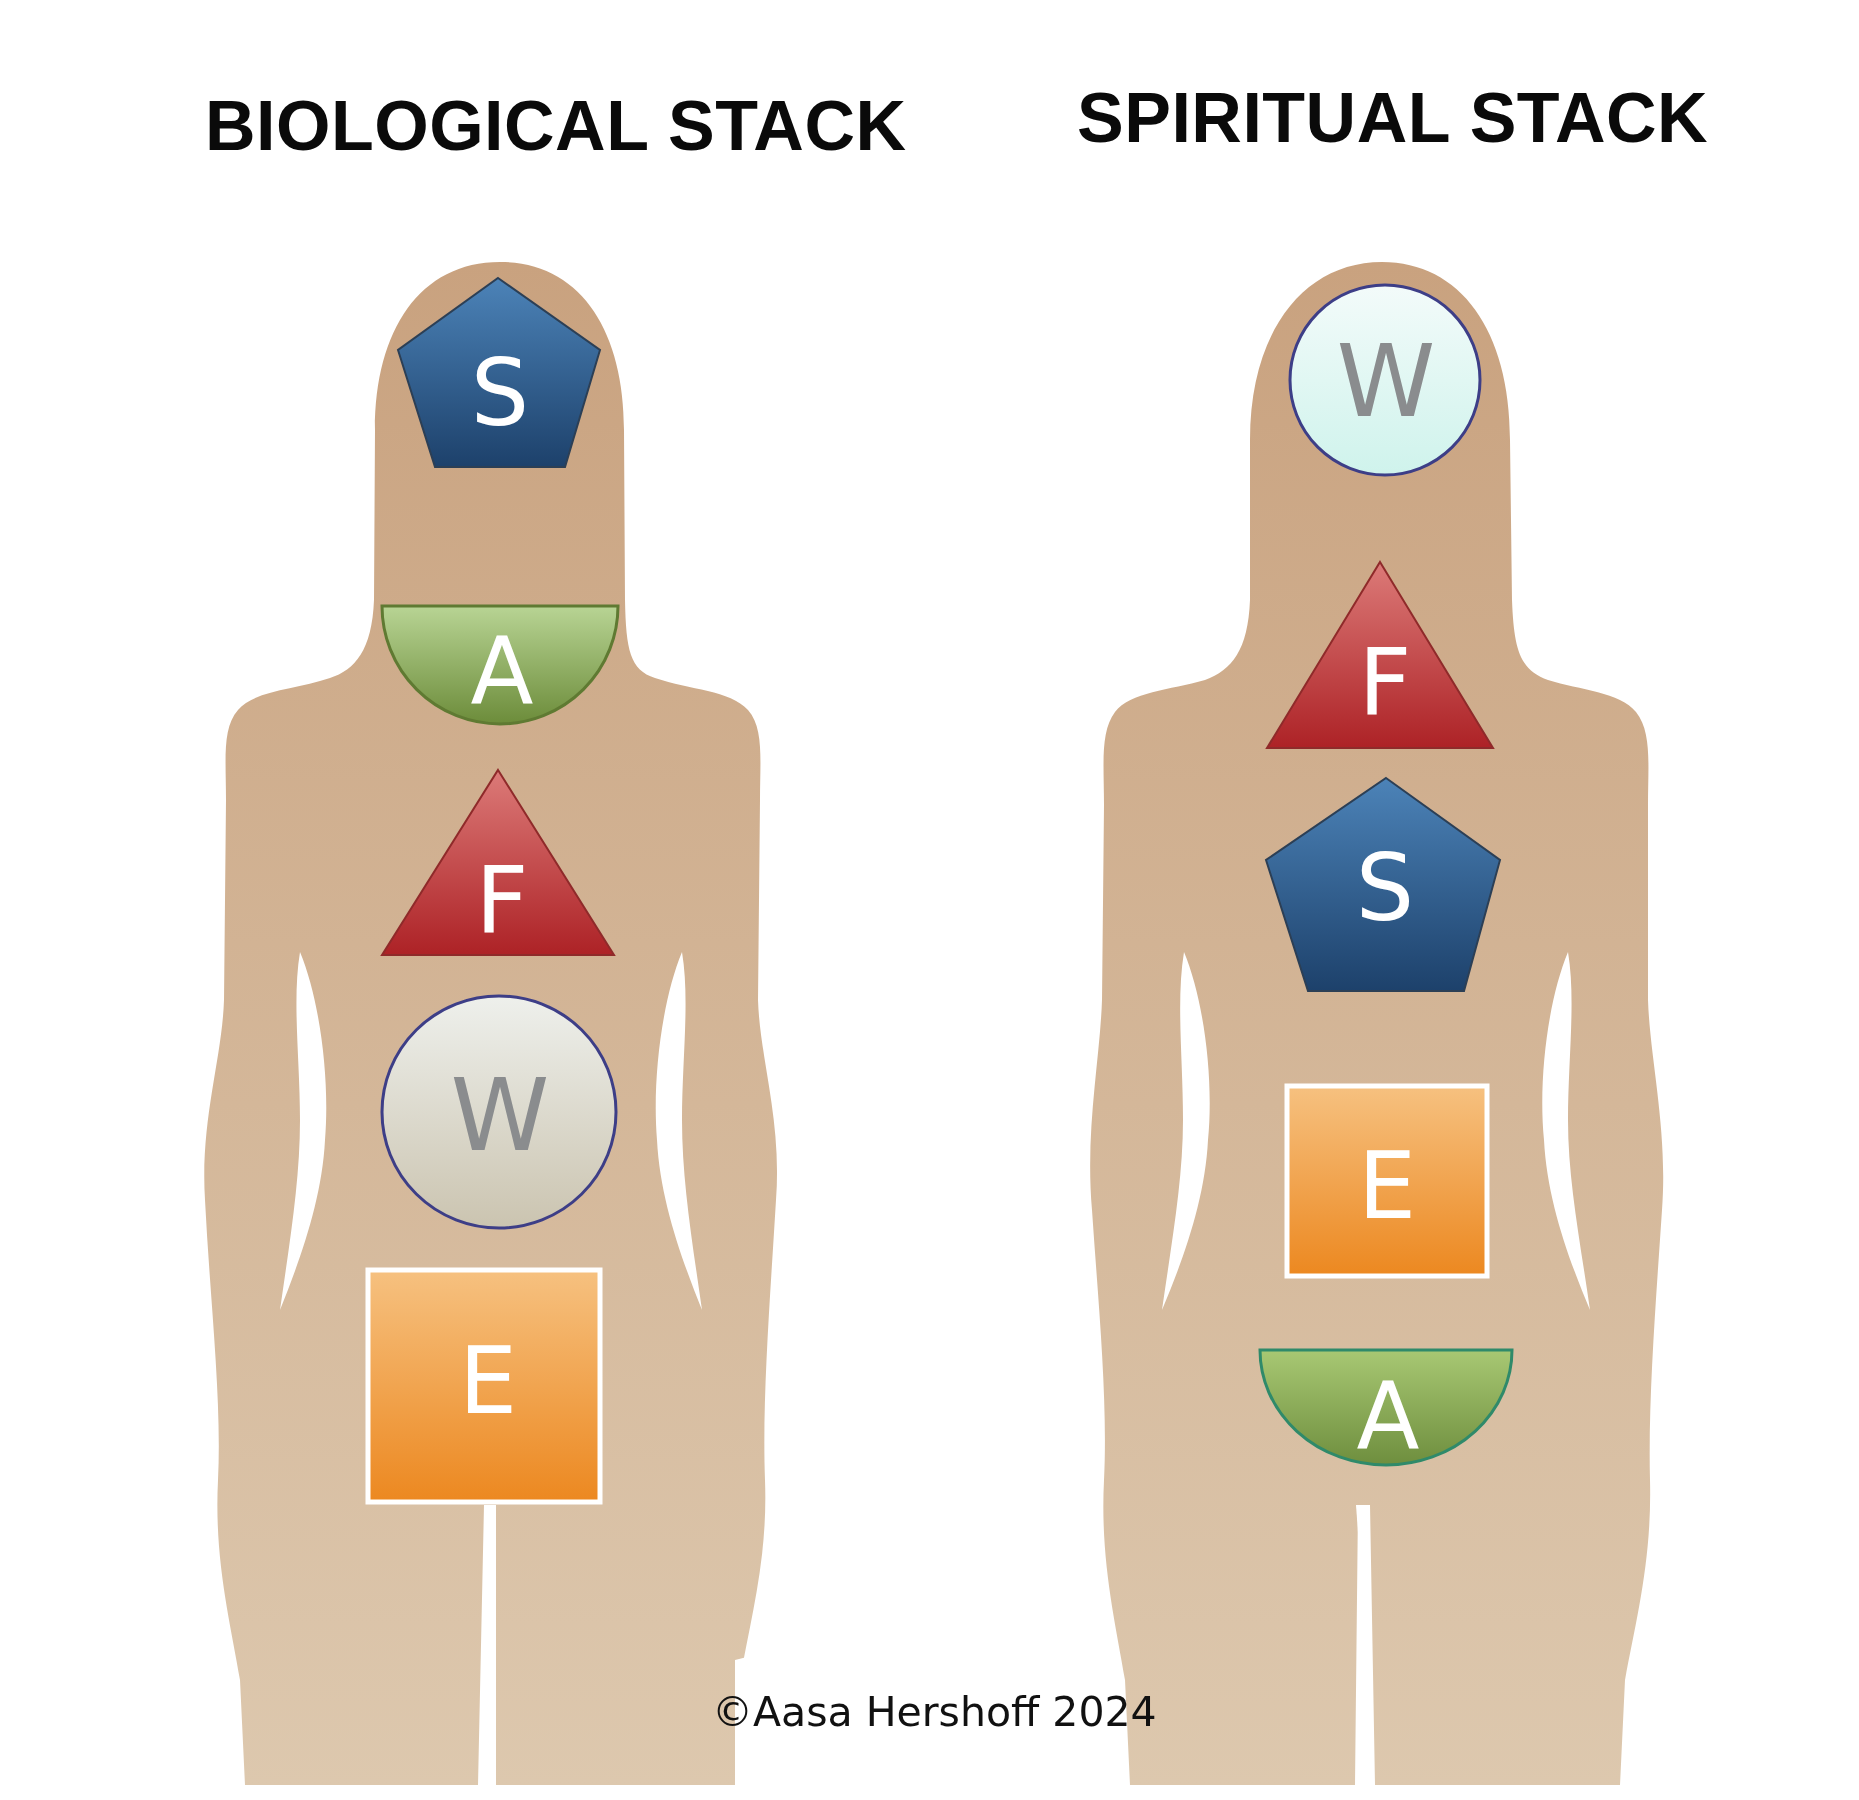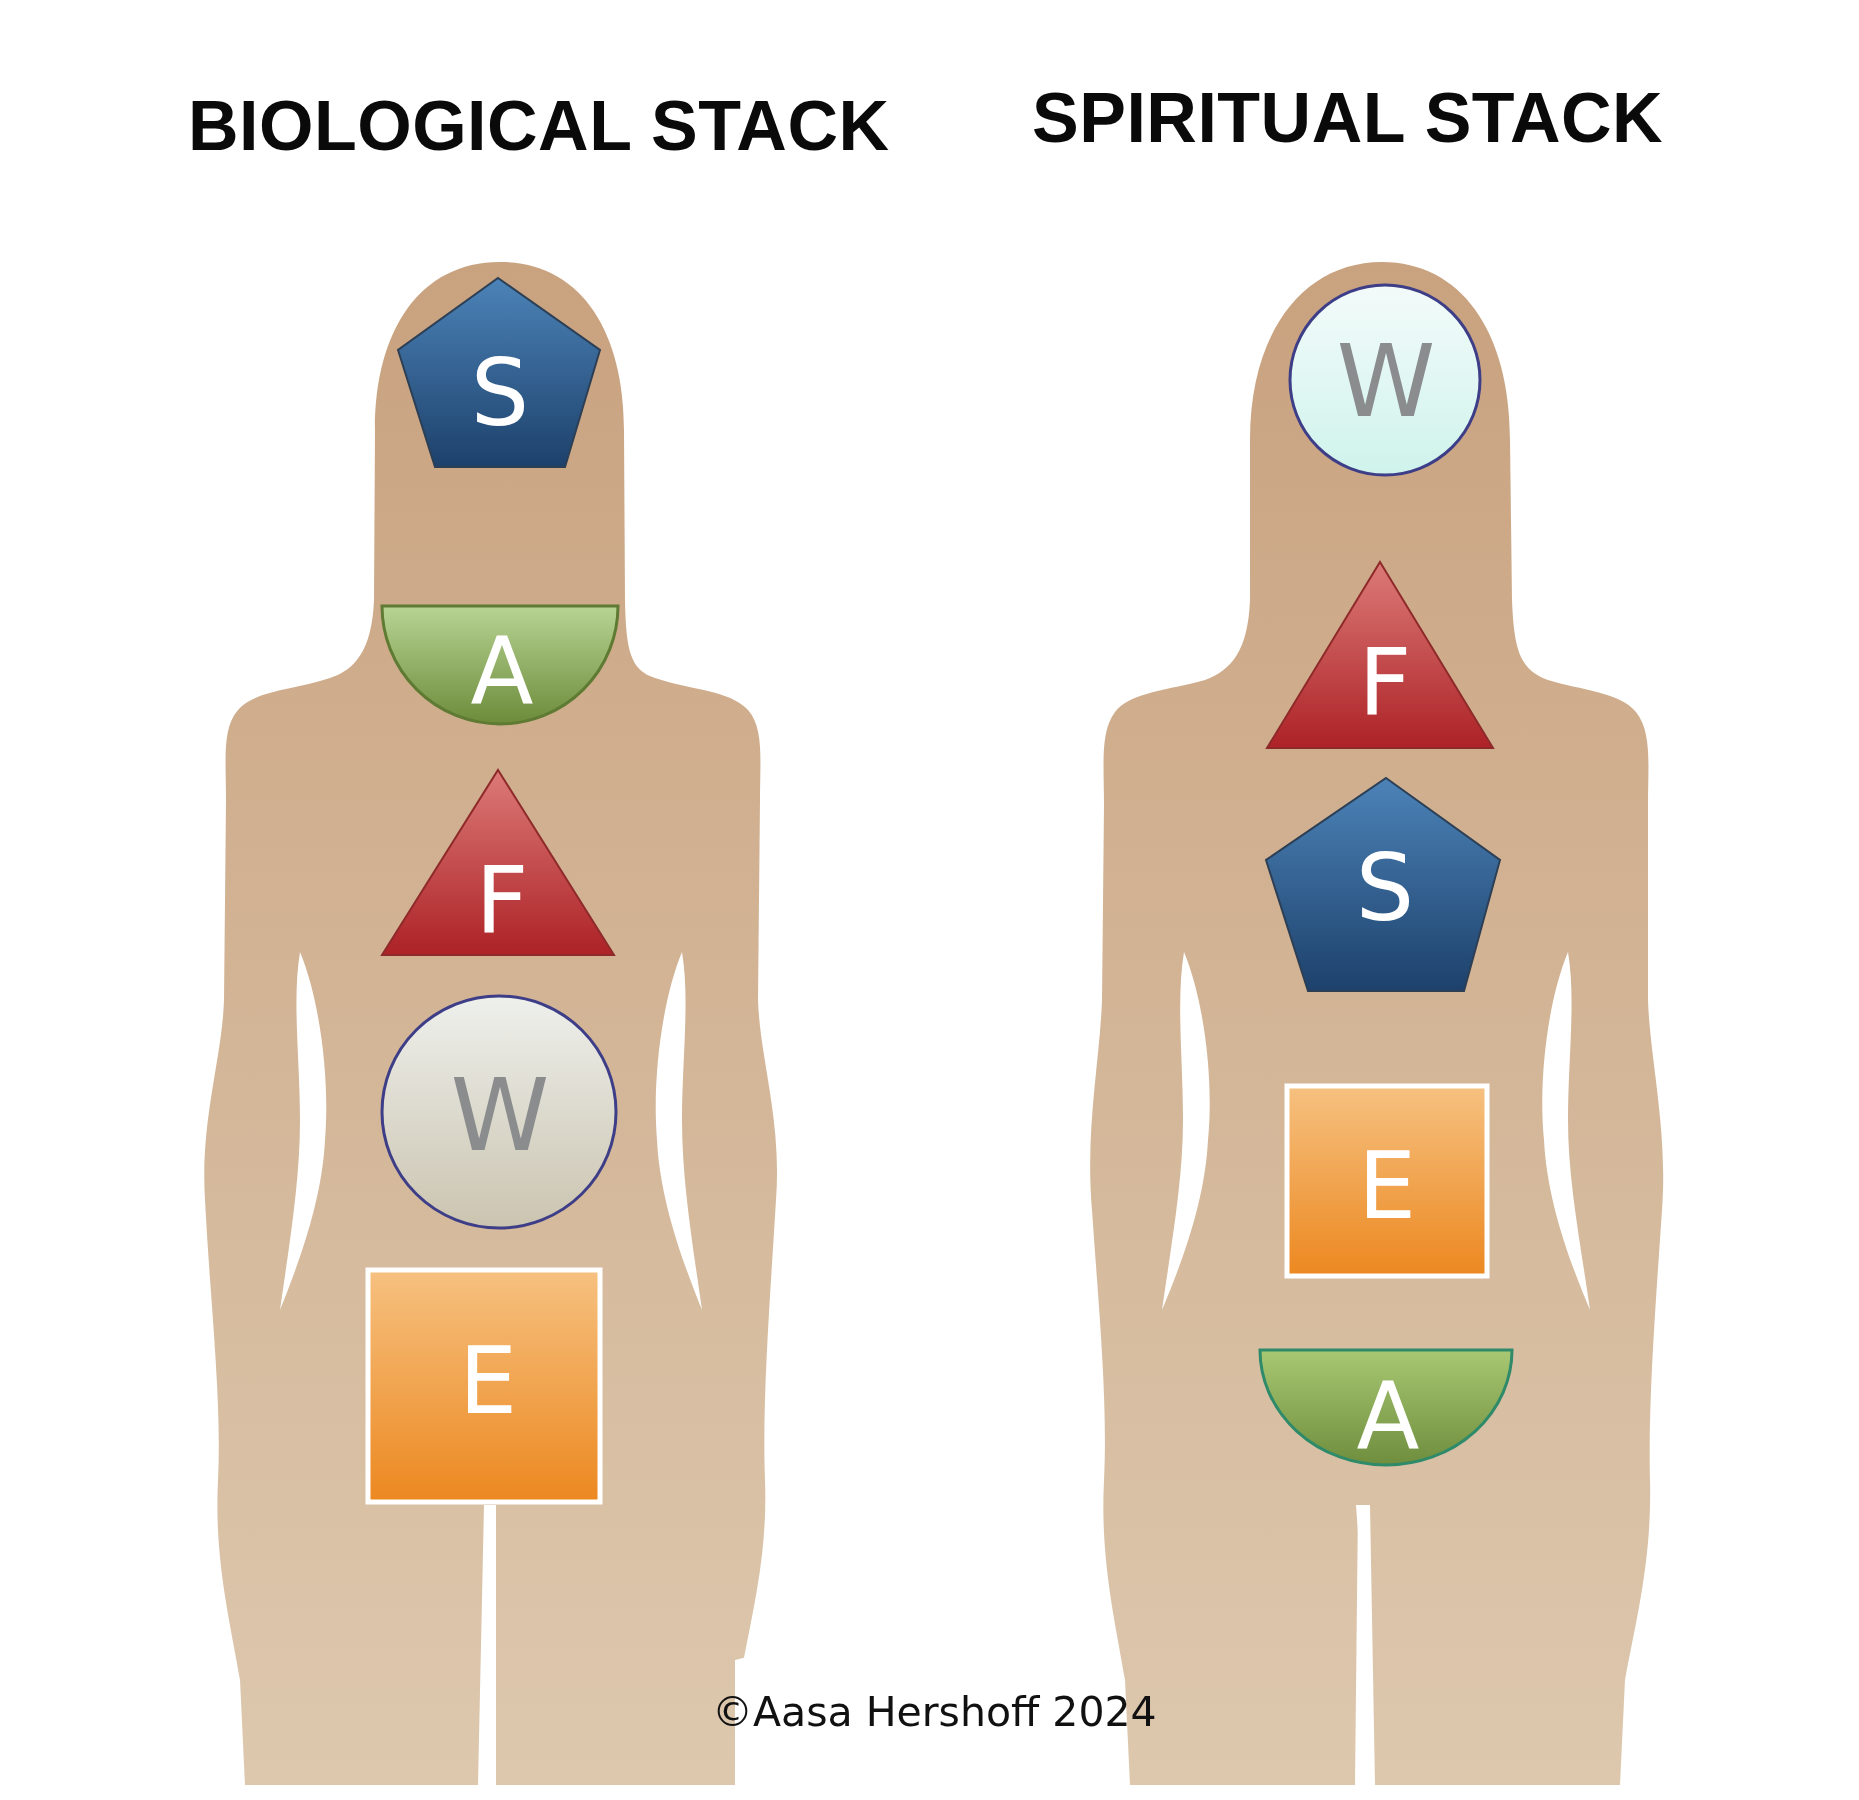--- a/index.html
+++ b/index.html
@@ -1,21 +1,21 @@
 <!DOCTYPE html>
 <html><head>
 <meta charset="utf-8">
 <style>
   html, body { margin: 0; padding: 0; background: #ffffff; }
   body { width: 1859px; height: 1800px; position: relative; overflow: hidden;
          font-family: "Liberation Sans", "DejaVu Sans", sans-serif; }
   .title { position: absolute; top: 80px; font-weight: bold; font-size: 70px; color: #0a0a0a;
            letter-spacing: 0.5px; white-space: nowrap; }
-  #title-left { left: 188px; top: 86px; }
-  #title-right { left: 1032px; top: 78px; }
+  #title-left { left: 205px; top: 86px; }
+  #title-right { left: 1077px; top: 78px; }
   svg.stage { position: absolute; left: 0; top: 0; }
   .copyright { position: absolute; left: 712px; top: 1688px; font-size: 41px; color: #111;
                white-space: nowrap; font-family: "DejaVu Sans", sans-serif; font-weight: normal; }
   .label-text { font-family: "DejaVu Sans", sans-serif; font-weight: normal; }
 </style>
 </head>
 <body>
 
 <div class="title" id="title-left">BIOLOGICAL STACK</div>
 <div class="title" id="title-right">SPIRITUAL STACK</div>

